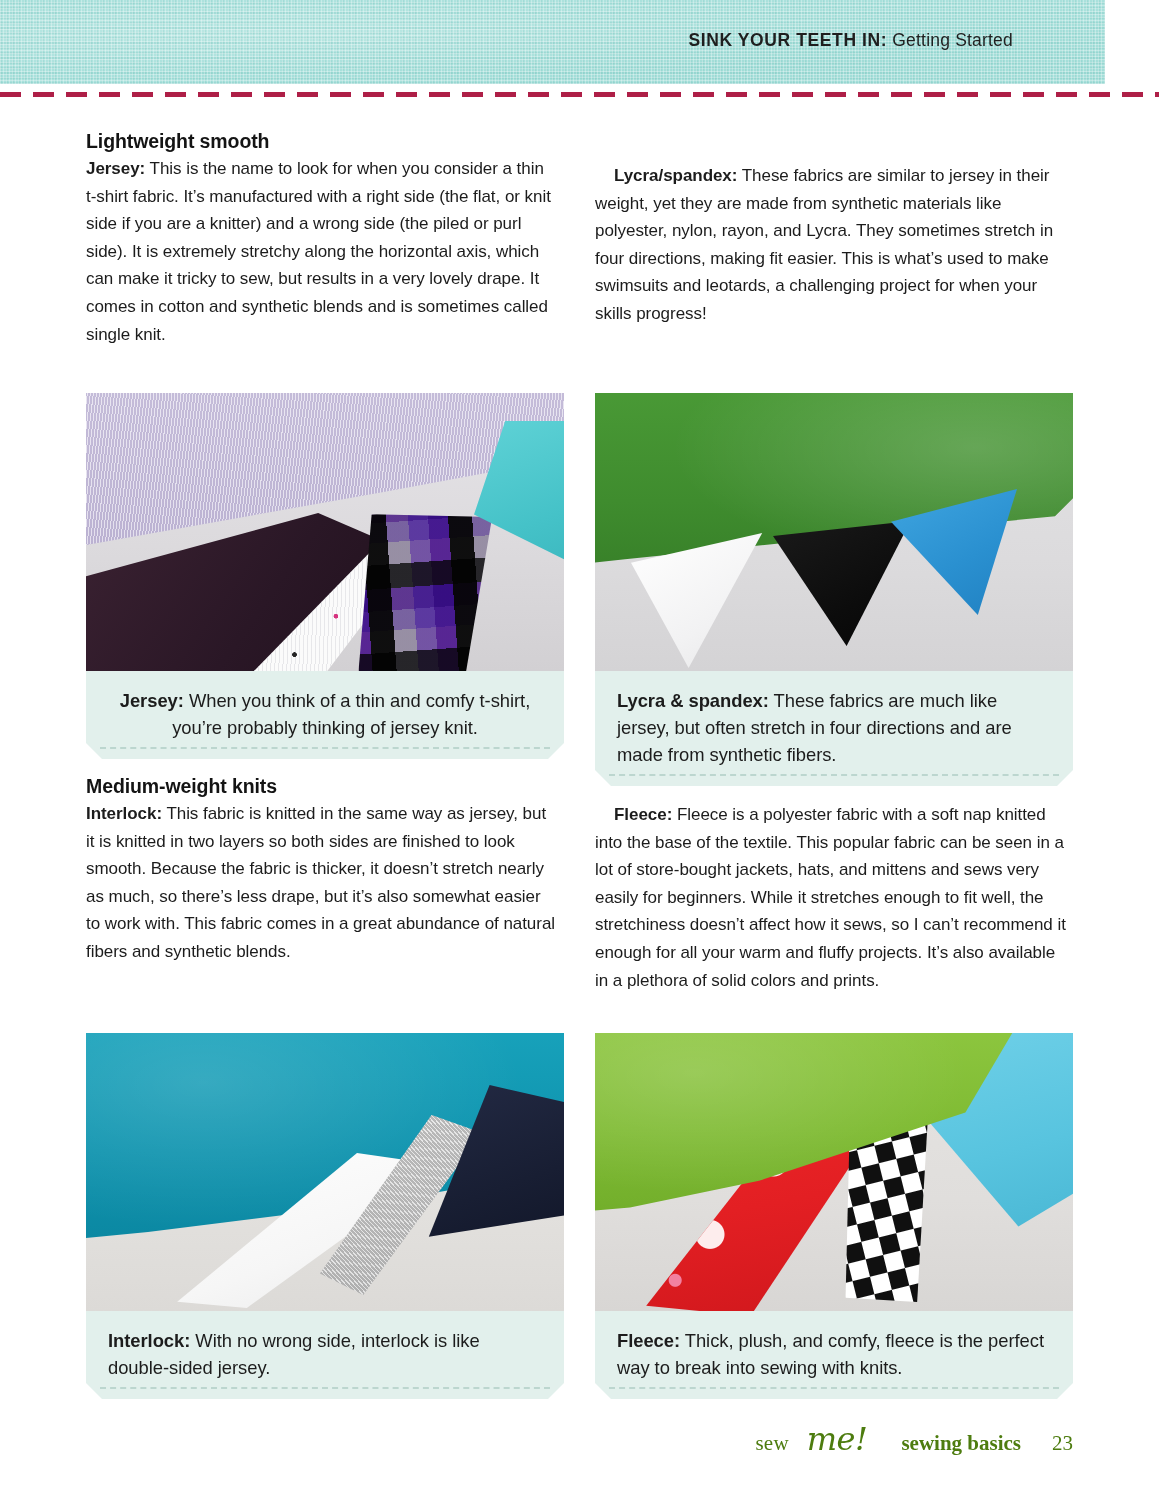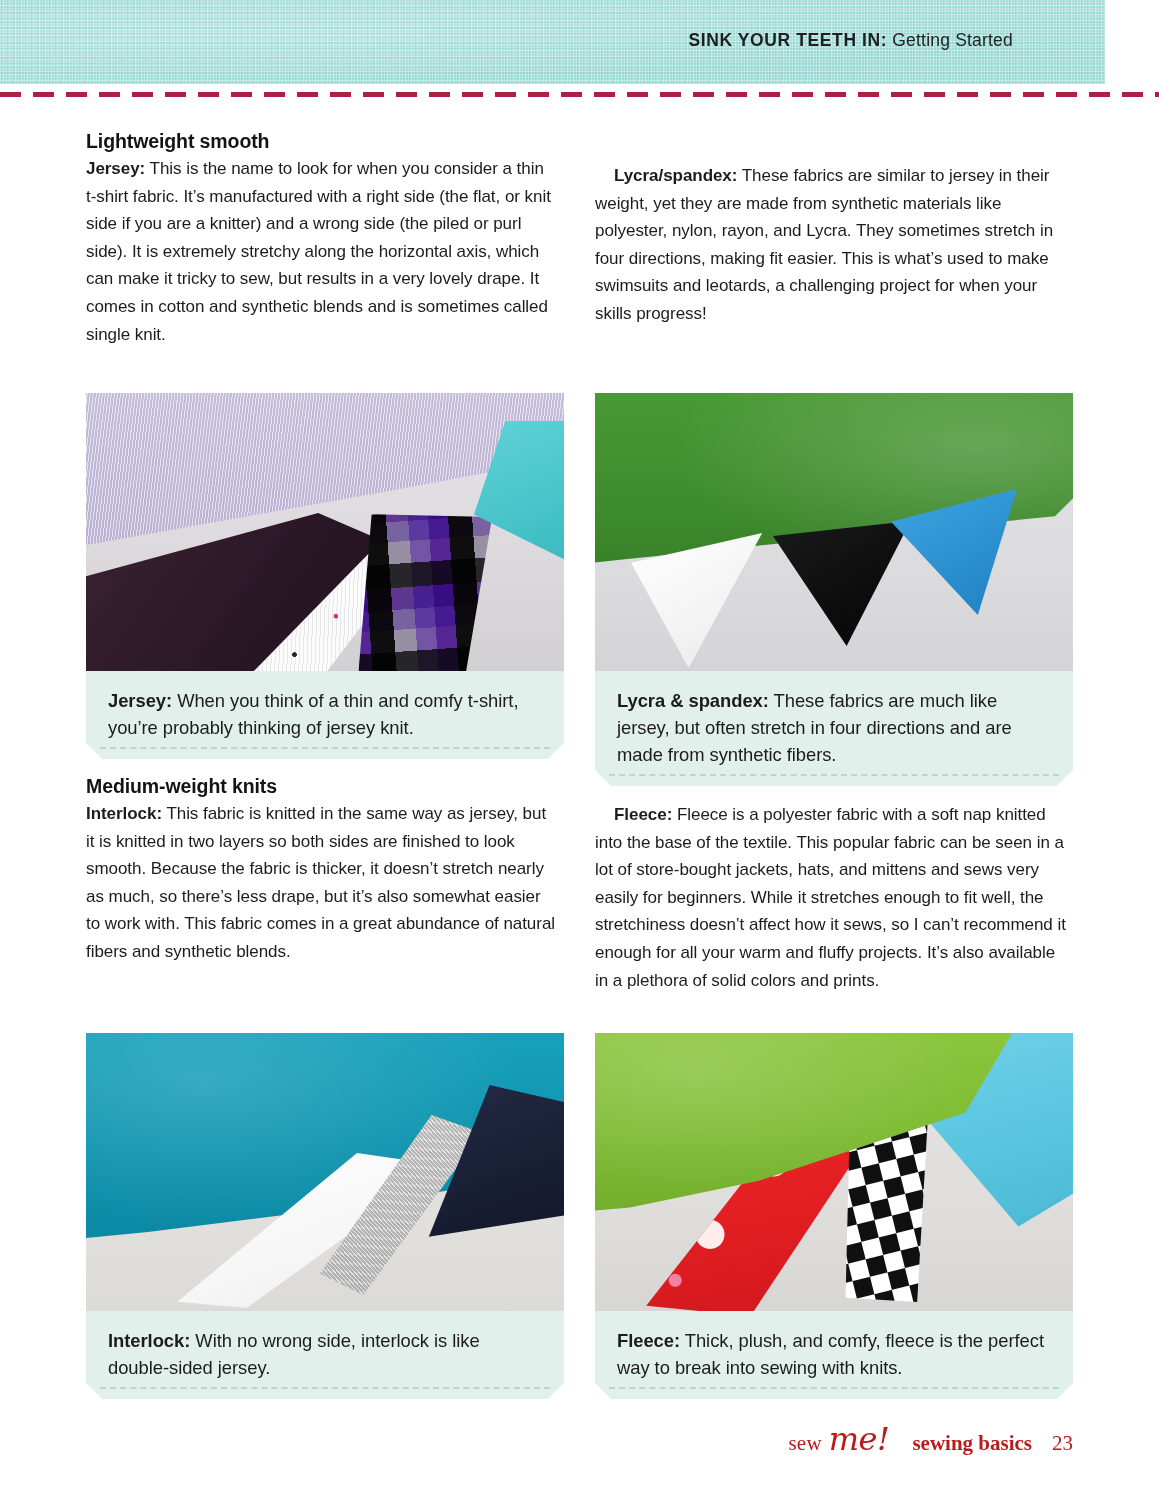--- a/index.html
+++ b/index.html
@@ -274,23 +274,23 @@
   }
   .caption p .lead { font-weight: bold; }
 
   
   .footer {
     position: absolute;
     right: 86px;
     bottom: 42px;
     display: flex;
     align-items: baseline;
-    gap: 0;
+    gap: 11px;
     white-space: nowrap;
-    color: #b91c1c;
+    color: #4d7c0f;
   }
   .footer .sew {
     font-family: "Liberation Serif", serif;
     font-size: 21px;
     letter-spacing: .2px;
   }
   .footer .me {
     font-family: "DejaVu Serif", serif;
     font-style: italic;
     font-size: 32px;
@@ -333,21 +333,21 @@
   <div class="photo" style="left:86px; top:301px;">
     <div class="scene">
       <div class="sh p1-bg"></div>
       <div class="sh p1-lav"></div>
       <div class="sh p1-dark"></div>
       <div class="sh p1-skull"></div>
       <div class="sh p1-plaid"></div>
       <div class="sh p1-teal"></div>
     </div>
   </div>
-  <div class="caption" style="left:86px; top:579px;">
+  <div class="caption" style="left:86px; top:579px;text-align:center;">
     <p><span class="lead">Jersey:</span><span> When you think of a thin and comfy t-shirt, you’re probably thinking of jersey knit.</span></p>
   </div>
   <div class="caption-dash" style="left:100px; top:655px; width:450px;"></div>
 
   <div class="photo" style="left:595px; top:301px;">
     <div class="scene">
       <div class="sh p2-bg"></div>
       <div class="sh p2-green"></div>
       <div class="sh p2-white"></div>
       <div class="sh p2-black"></div>

